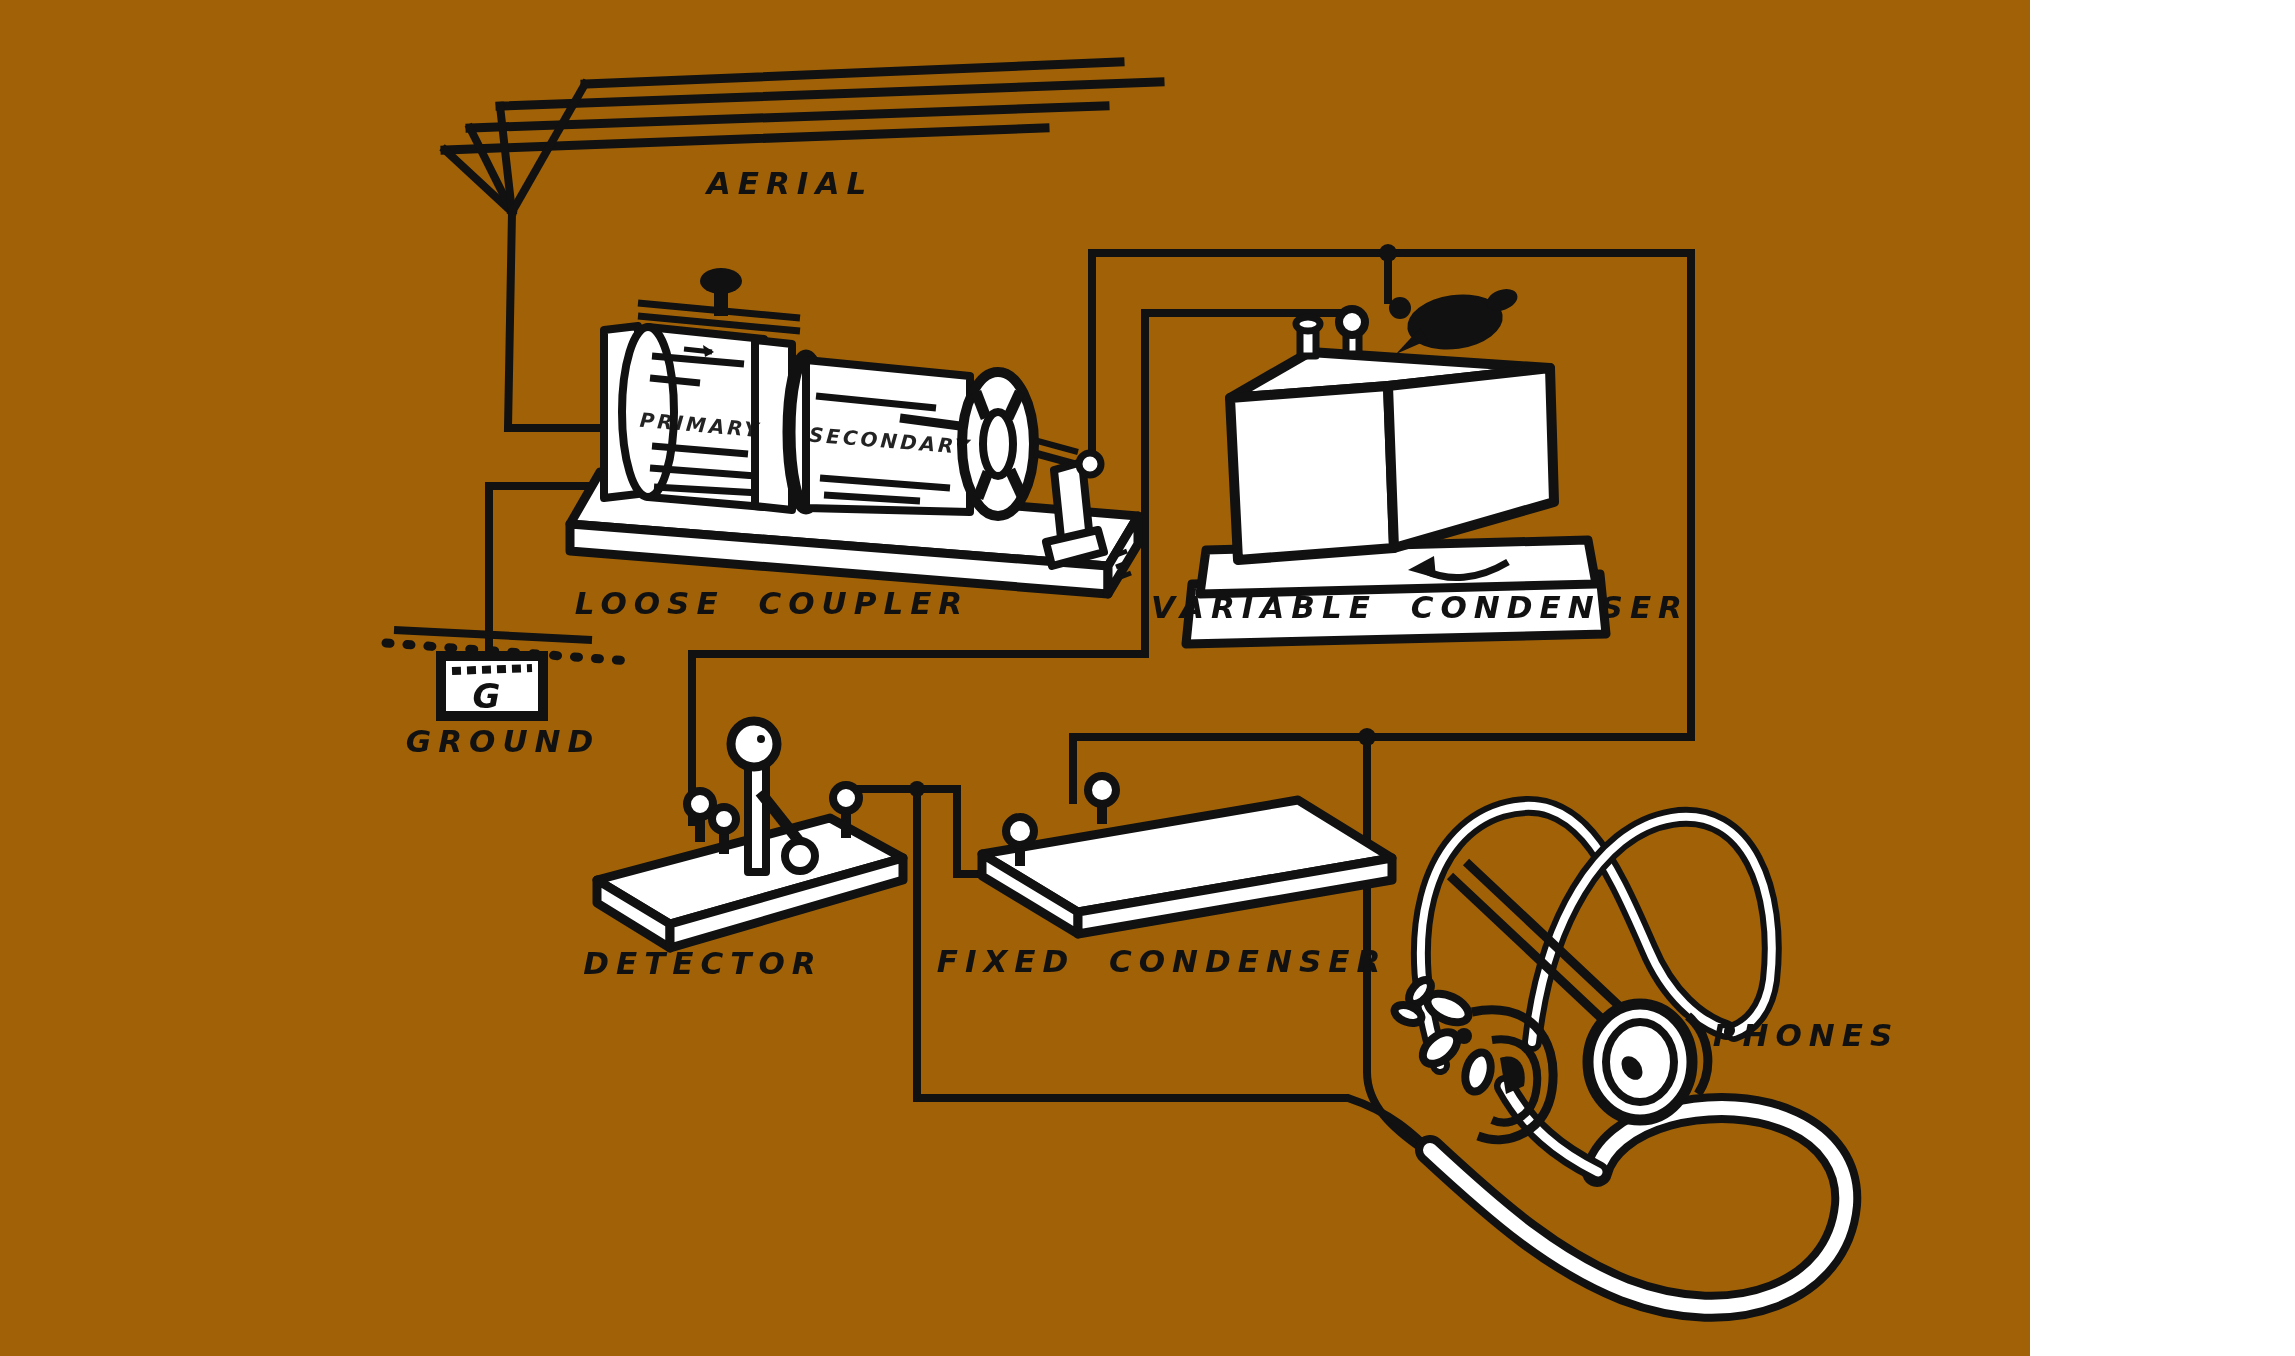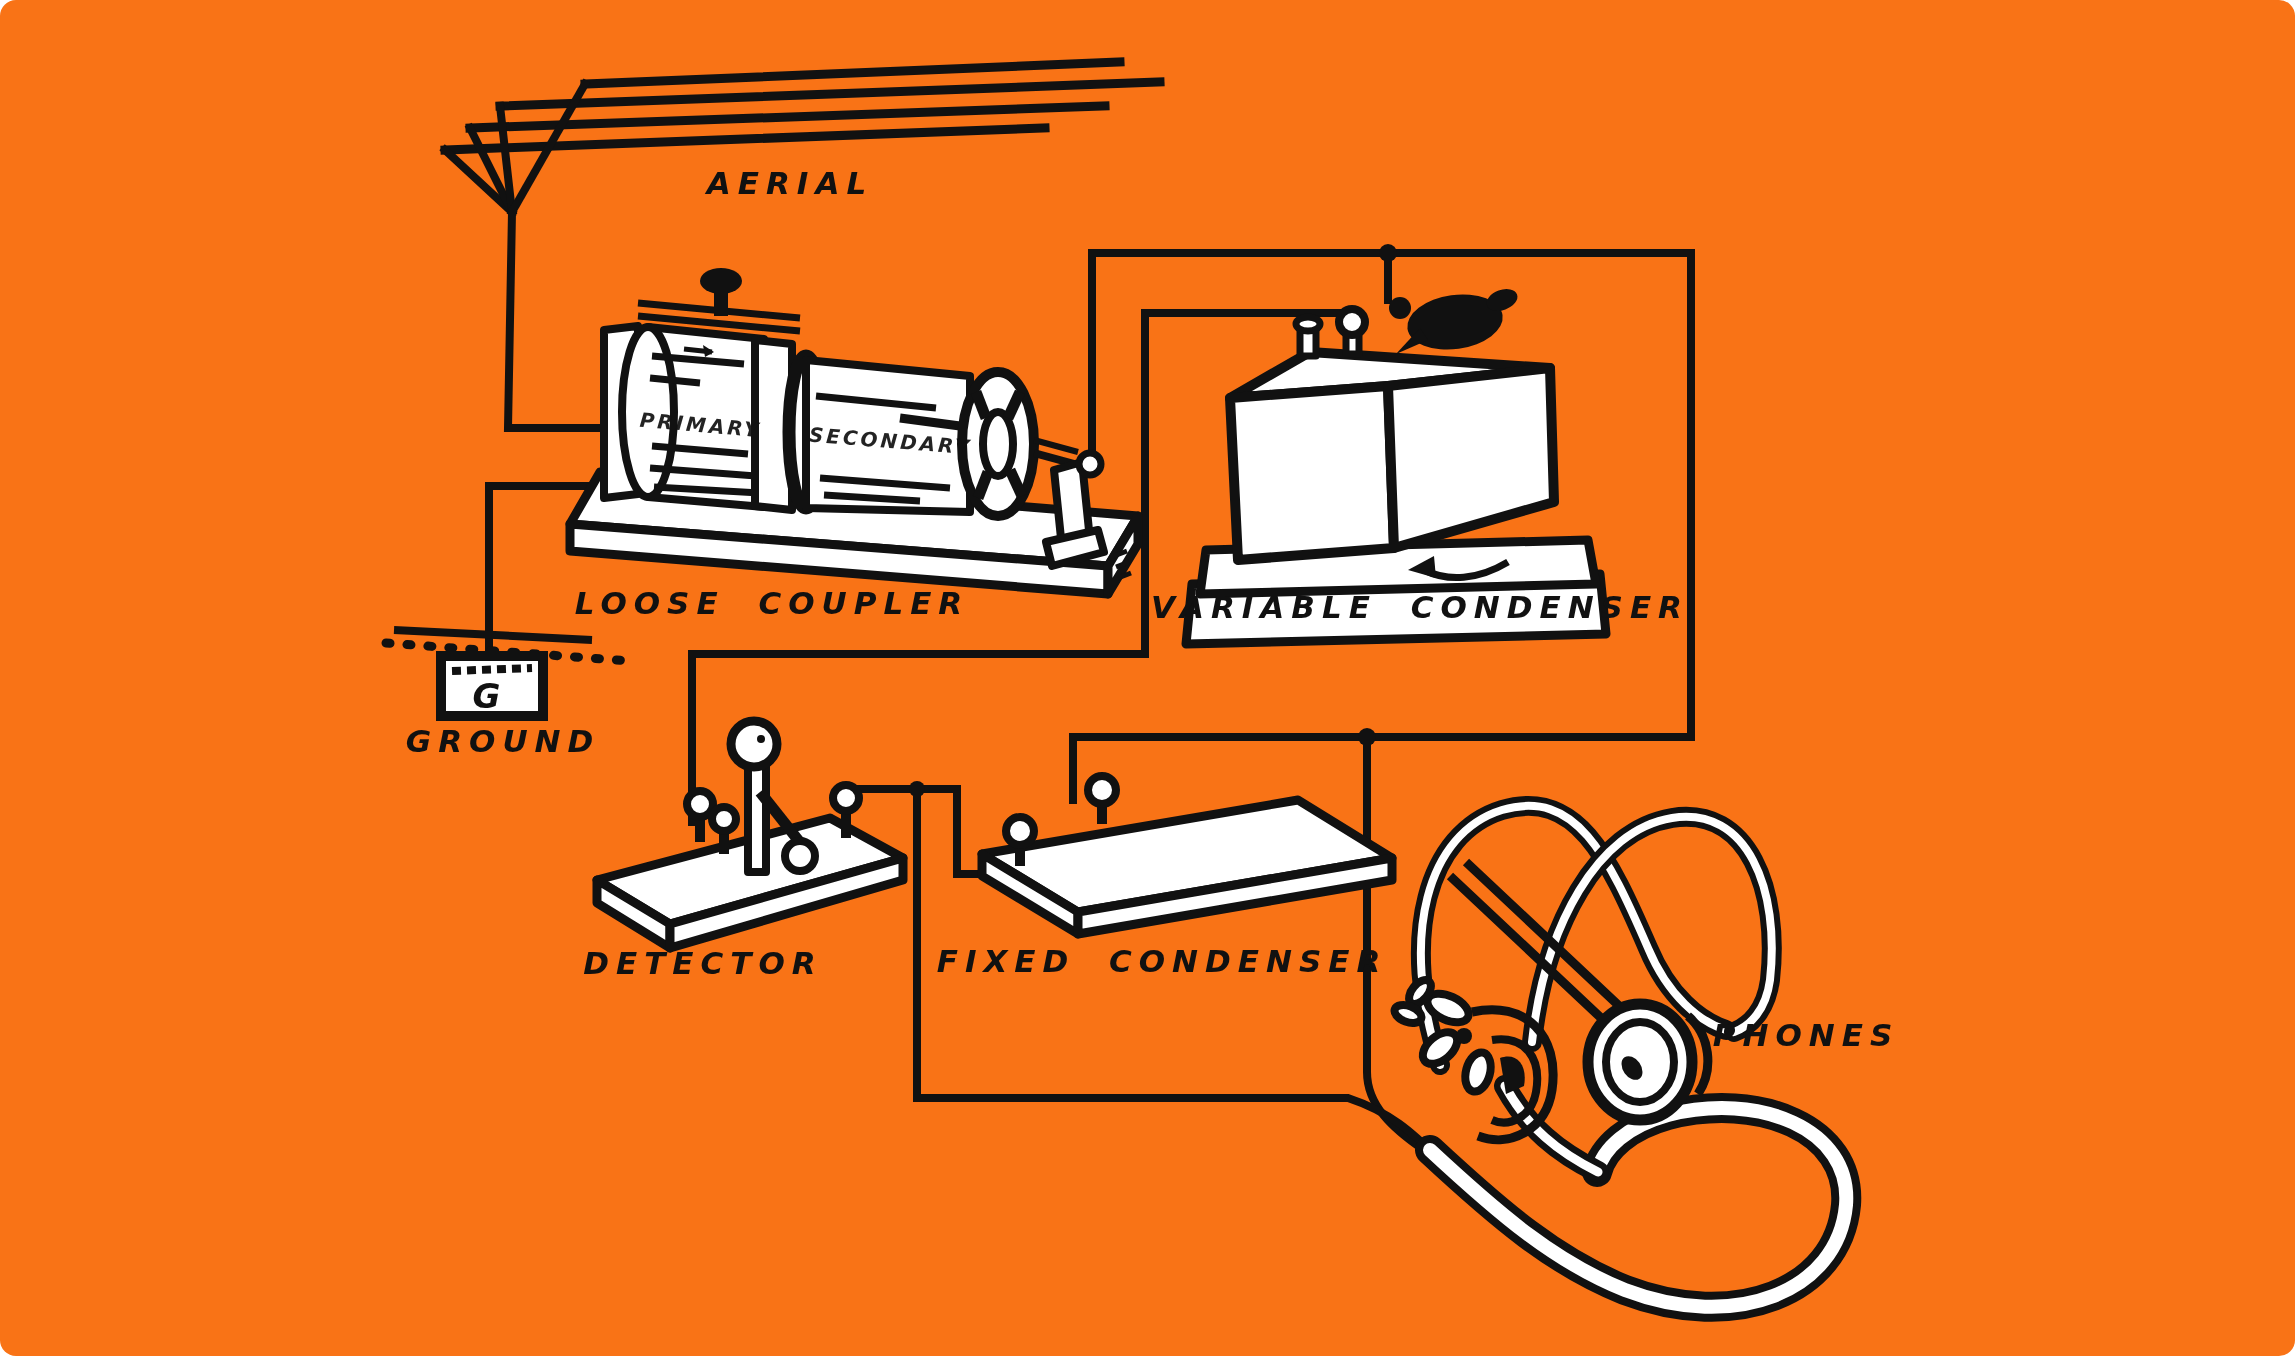--- a/index.html
+++ b/index.html
@@ -1,17 +1,17 @@
 <!DOCTYPE html>
 <html><head>
 <meta charset="utf-8">
 <style>
   html,body{margin:0;padding:0;background:#ffffff;}
-  .page{position:relative;width:2295px;height:1356px;background:#f97316;overflow:hidden;
-        font-family:"DejaVu Sans","Liberation Sans",sans-serif;border-radius:16px;}
+  .page{position:relative;width:2030px;height:1356px;background:#a16207;overflow:hidden;
+        font-family:"DejaVu Sans","Liberation Sans",sans-serif;}
   svg{display:block}
   .lbl{fill:#111111;font-family:"DejaVu Sans","Liberation Sans",sans-serif;
        font-weight:bold;font-style:italic;letter-spacing:7px;word-spacing:16px;}
   .lbl-big{font-size:31px;}
   .lbl-coil{font-size:20px;letter-spacing:3px;opacity:.92;}
   .ink{stroke:#111111;fill:none;}
 </style>
 </head>
 <body>
 

